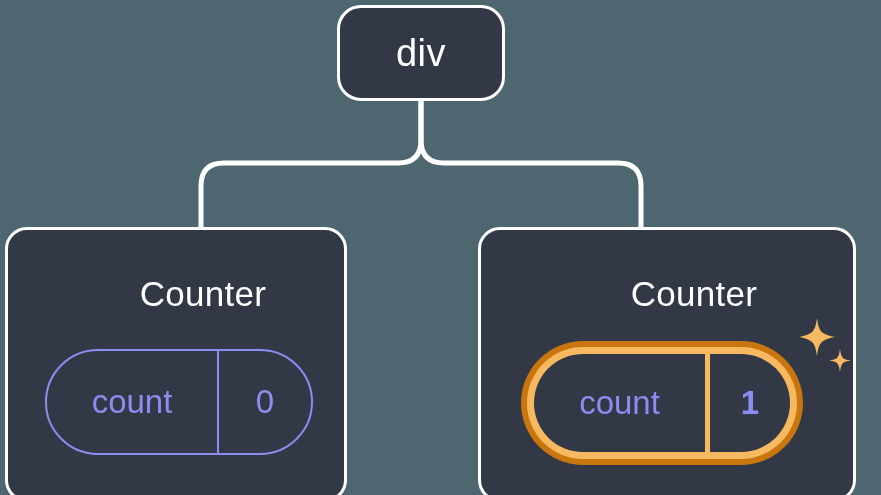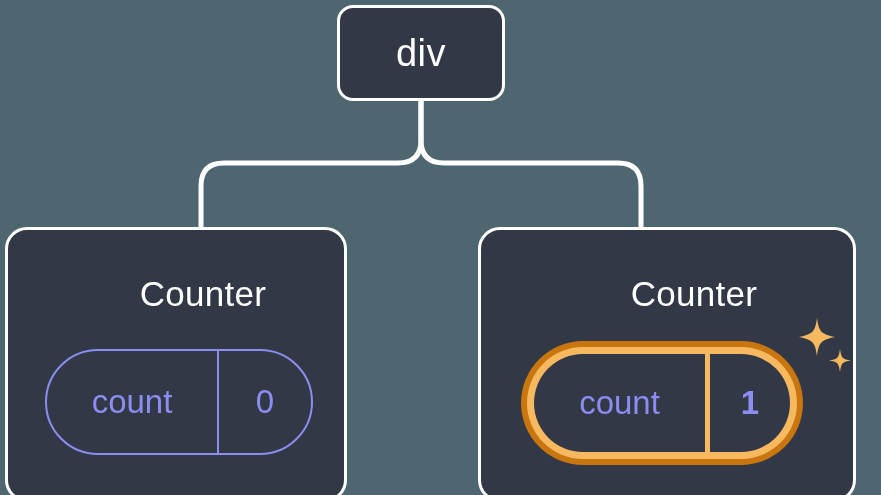--- a/index.html
+++ b/index.html
@@ -31,21 +31,21 @@
 
   
   .node-root {
     position: absolute;
     left: 337px;
     top: 5px;
     width: 168px;
     height: 96px;
     background: #323845;
     border: 3px solid #ffffff;
-    border-radius: 16px;
+    border-radius: 24px;
     box-sizing: border-box;
     display: flex;
     align-items: center;
     justify-content: center;
   }
   .node-root-label {
     color: #ffffff;
     font-size: 38px;
     font-weight: 300;
     letter-spacing: 0.5px;

